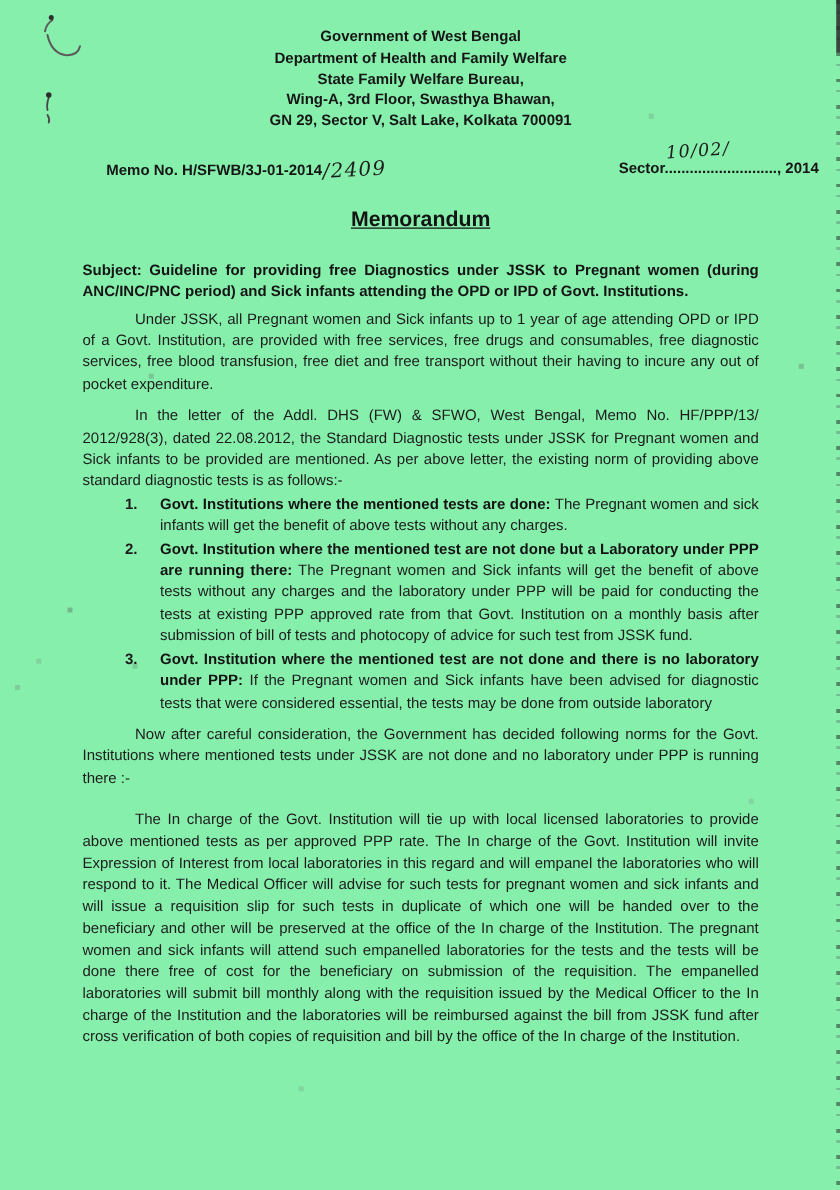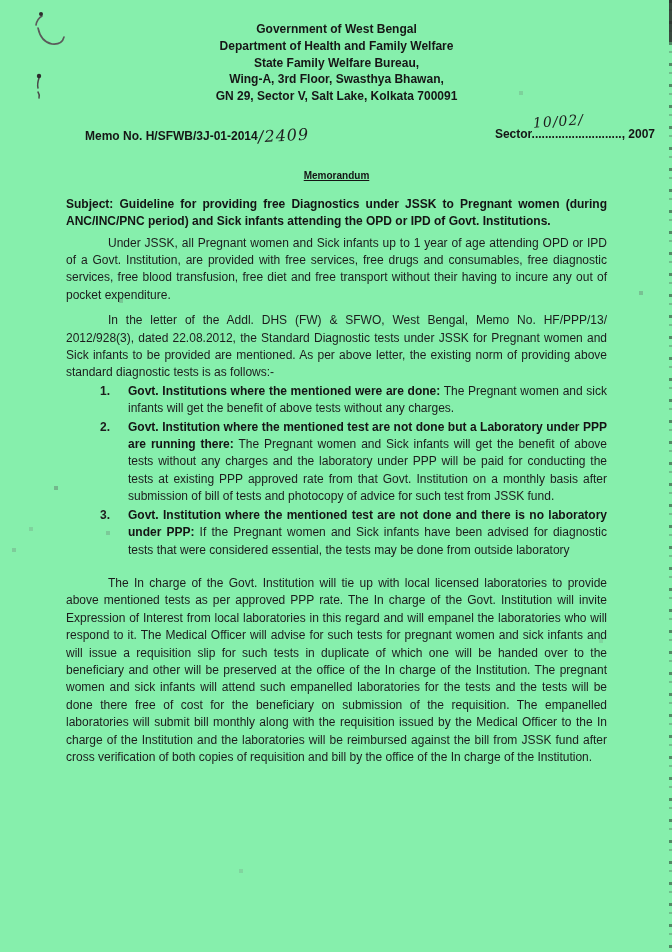--- a/index.html
+++ b/index.html
@@ -98,25 +98,25 @@
     top: -13px;
     font-size: 14px;
     transform: rotate(-4deg);
     letter-spacing: 1px;
   }
   .doc-title {
     text-align: center;
     font-weight: bold;
     text-decoration: underline;
     margin-top: 22px;
-    font-size: 10px;
+    font-size: 17px;
     color: #141414;
   }
   .subject {
-    margin-top: 11px;
+    margin-top: 23px;
     font-weight: bold;
     text-align: justify;
     color: #141414;
   }
   .para {
     margin-top: 15px;
     text-align: justify;
     text-indent: 42px;
   }
   .para.tight { margin-top: 8px; }
@@ -157,47 +157,48 @@
     <div class="center-header">
       <div>Government of West Bengal</div>
       <div>Department of Health and Family Welfare</div>
       <div>State Family Welfare Bureau,</div>
       <div>Wing-A, 3rd Floor, Swasthya Bhawan,</div>
       <div>GN 29, Sector V, Salt Lake, Kolkata 700091</div>
     </div>
 
     <div class="memo-row">
       <span><span>Memo No. H/SFWB/3J-01-2014</span><span class="hw memo-hw">/2409</span></span>
-      <span class="dated-wrap"><span>Sector</span><span>...........................</span><span class="hw dated-hw">10/02/</span><span>, 2007</span></span>
+      <span class="dated-wrap"><span>Sector</span><span>...........................</span><span class="hw dated-hw">10/02/</span><span>, 2014</span></span>
     </div>
 
     <div class="doc-title">Memorandum</div>
 
     <div class="subject">Subject: Guideline for providing free Diagnostics under JSSK to Pregnant women (during ANC/INC/PNC period) and Sick infants attending the OPD or IPD of Govt. Institutions.</div>
 
     <div class="para" style="margin-top:4px">Under JSSK, all Pregnant women and Sick infants up to 1 year of age attending OPD or IPD of a Govt. Institution, are provided with free services, free drugs and consumables, free diagnostic services, free blood transfusion, free diet and free transport without their having to incure any out of pocket expenditure.</div>
 
     <div class="para tight">In the letter of the Addl. DHS (FW) &amp; SFWO, West Bengal, Memo No. HF/PPP/13/ 2012/928(3), dated 22.08.2012, the Standard Diagnostic tests under JSSK for Pregnant women and Sick infants to be provided are mentioned. As per above letter, the existing norm of providing above standard diagnostic tests is as follows:-</div>
 
     <div class="list">
 
       <div class="list-item">
         <span class="list-num">1.</span>
-        <b>Govt. Institutions where the mentioned were are done:</b><span> The Pregnant women and sick infants will get the benefit of above tests without any charges.</span>
+        <b>Govt. Institutions where the mentioned tests are done:</b><span> The Pregnant women and sick infants will get the benefit of above tests without any charges.</span>
       </div>
 
       <div class="list-item">
         <span class="list-num">2.</span>
         <b>Govt. Institution where the mentioned test are not done but a Laboratory under PPP are running there:</b><span> The Pregnant women and Sick infants will get the benefit of above tests without any charges and the laboratory under PPP will be paid for conducting the tests at existing PPP approved rate from that Govt. Institution on a monthly basis after submission of bill of tests and photocopy of advice for such test from JSSK fund.</span>
       </div>
 
       <div class="list-item">
         <span class="list-num">3.</span>
         <b>Govt. Institution where the mentioned test are not done and there is no laboratory under PPP:</b><span> If the Pregnant women and Sick infants have been advised for diagnostic tests that were considered essential, the tests may be done from outside laboratory</span>
       </div>
 
     </div>
 
+    <div class="para tight">Now after careful consideration, the Government has decided following norms for the Govt. Institutions where mentioned tests under JSSK are not done and no laboratory under PPP is running there :-</div>
 
     <div class="para" style="margin-top:16px">The In charge of the Govt. Institution will tie up with local licensed laboratories to provide above mentioned tests as per approved PPP rate. The In charge of the Govt. Institution will invite Expression of Interest from local laboratories in this regard and will empanel the laboratories who will respond to it. The Medical Officer will advise for such tests for pregnant women and sick infants and will issue a requisition slip for such tests in duplicate of which one will be handed over to the beneficiary and other will be preserved at the office of the In charge of the Institution. The pregnant women and sick infants will attend such empanelled laboratories for the tests and the tests will be done there free of cost for the beneficiary on submission of the requisition. The empanelled laboratories will submit bill monthly along with the requisition issued by the Medical Officer to the In charge of the Institution and the laboratories will be reimbursed against the bill from JSSK fund after cross verification of both copies of requisition and bill by the office of the In charge of the Institution.</div>
 
   </div>
 </div>
 
 </body></html>

